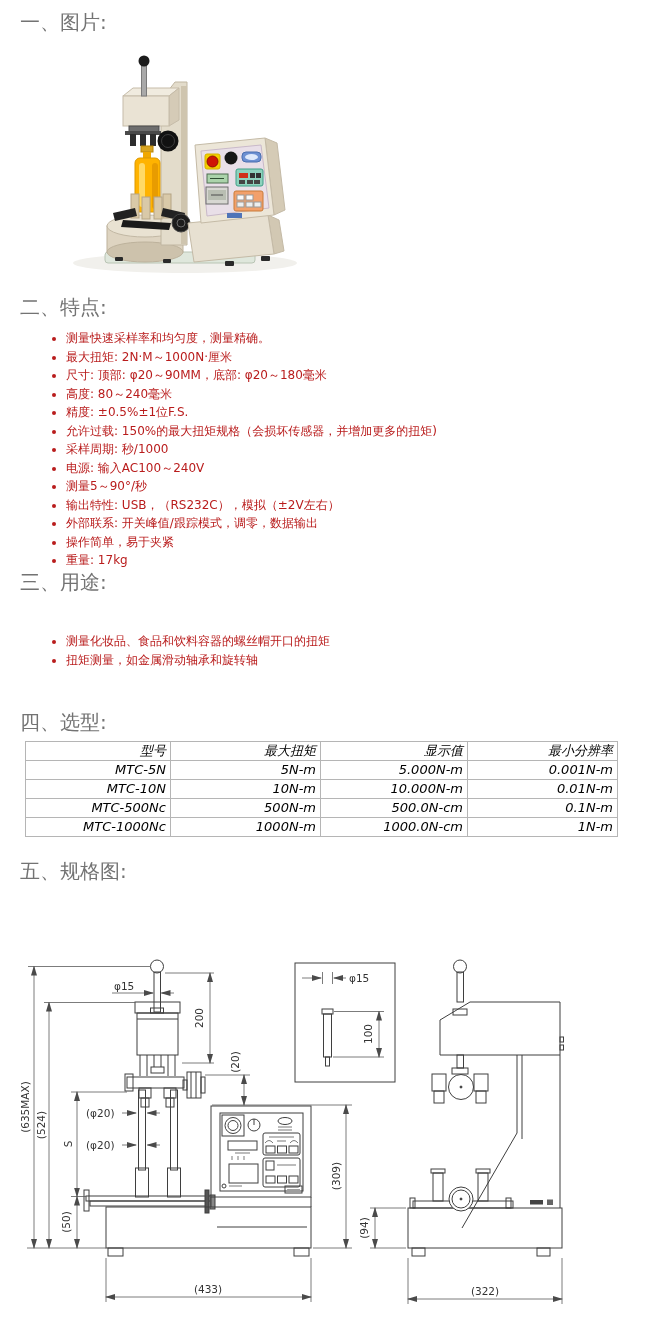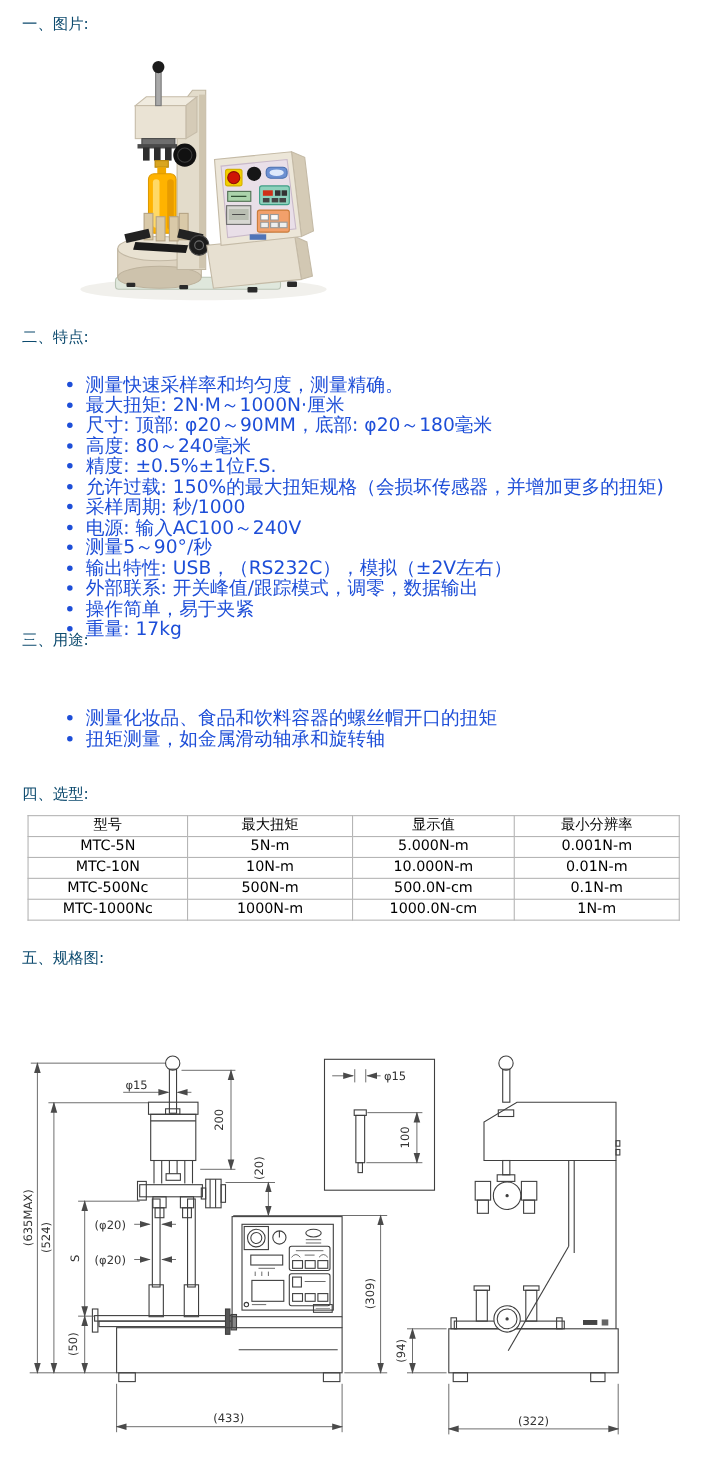--- a/index.html
+++ b/index.html
@@ -1,22 +1,22 @@
 <!DOCTYPE html>
 <html><head>
 <meta charset="utf-8">
 <style>
   html,body{margin:0;padding:0;background:#ffffff;}
   body{font-family:"DejaVu Sans","Liberation Sans",sans-serif;color:#111;}
   #page{position:relative;width:657px;height:1333px;background:#fff;overflow:hidden;}
-  .heading{position:absolute;left:20px;font-size:14px;line-height:16px;color:#0c4a6e;white-space:nowrap;}
-  .blist{position:absolute;left:0;margin:16px;padding:0 0 0 62px;font-size:17px;color:#1d4ed8;}
+  .heading{position:absolute;left:20px;font-size:20px;line-height:16px;color:#737373;white-space:nowrap;}
+  .blist{position:absolute;left:0;margin:4px;padding:0 0 0 62px;font-size:12px;color:#b91c1c;}
   .blist li{line-height:18.5px;}
   table.sel{position:absolute;left:25px;top:741px;width:592px;border-collapse:collapse;font-size:13px;color:#000;table-layout:fixed;}
-  table.sel th,table.sel td{border:1px solid #b5b5b5;font-weight:normal;text-align:center;padding:0 4px;height:18px;line-height:18px;overflow:hidden;white-space:nowrap;}
+  table.sel th,table.sel td{border:1px solid #b5b5b5;font-weight:normal;text-align:right;padding:0 4px;height:18px;line-height:18px;overflow:hidden;white-space:nowrap;font-style:italic;}
   .absvg{position:absolute;}
   svg text{font-family:"DejaVu Sans","Liberation Sans",sans-serif;fill:#333;}
 </style>
 </head>
 <body>
 
 <div id="page">
 
   <div class="heading" style="top:14px">一、图片:</div>
 

